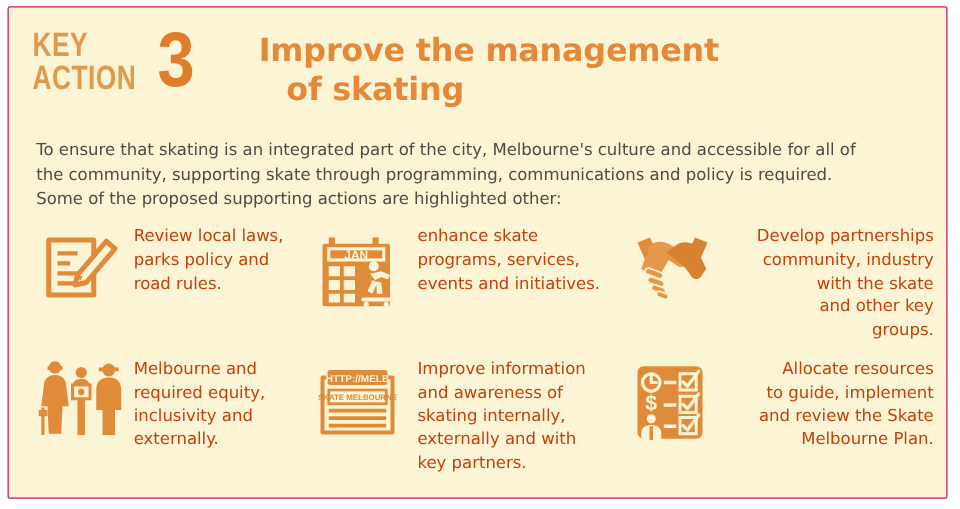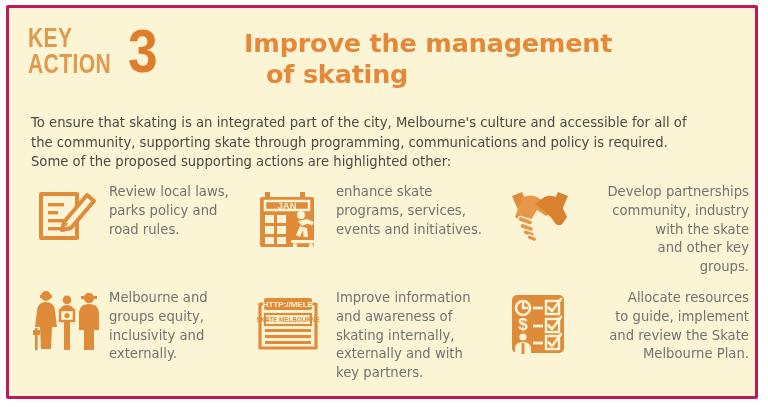--- a/index.html
+++ b/index.html
@@ -15,21 +15,21 @@
   }
 
   .poster {
     position: absolute;
     left: 6px;
     top: 5px;
     width: 752px;
     height: 394px;
     box-sizing: border-box;
     background: #fbf4d5;
-    border: 3px solid #be185d;
+    border: 1px solid #be185d;
     border-radius: 2px;
   }
 
   
   .header {
     position: absolute;
     left: 0;
     top: 0;
     right: 0;
     height: 96px;
@@ -71,21 +71,21 @@
     left: 200px;
     top: 20px;
     right: 20px;
     font-family: "DejaVu Sans", sans-serif;
     font-weight: bold;
     font-size: 25.5px;
     line-height: 31px;
     color: #e4893a;
     letter-spacing: -0.2px;
   }
-  .title .t-line { display: block; margin-left: 35px; }
+  .title .t-line { display: block; }
   .title .t-line.indent { padding-left: 22px; }
 
   
   .intro {
     position: absolute;
     left: 22px;
     top: 105px;
     width: 700px;
     font-family: "DejaVu Sans", sans-serif;
     font-size: 13.2px;
@@ -120,21 +120,21 @@
     height: 72px;
     position: relative;
   }
   .icon-wrap svg { display: block; }
 
   .cell-text {
     flex: 1 1 auto;
     font-family: "DejaVu Sans", sans-serif;
     font-size: 13.2px;
     line-height: 18.8px;
-    color: #737373;
+    color: #c2410c;
     padding-top: 3px;
   }
   .cell.c0 .cell-text { margin-left: 6px; }
   .cell.c1 .cell-text { margin-left: 10px; }
   .cell.c2 .cell-text { margin-left: 10px; text-align: right; }
   .cell-text .l { display: block; white-space: nowrap; }
 </style>
 </head>
 <body>
 
@@ -258,21 +258,21 @@
           </g>
           <g fill="#e08b3a">
             <circle cx="58" cy="12" r="5.2"></circle>
             <path d="M50 10 h16 v3 h-16 z"></path>
             <path d="M58 18 c7 0 10 4 10 10 v16 h-5 v20 h-10 v-20 h-5 v-16 c0 -6 3 -10 10 -10 z"></path>
           </g>
         </svg>
       </div>
       <div class="cell-text">
         <span class="l">Melbourne and</span>
-        <span class="l">groups equity,</span>
+        <span class="l">required equity,</span>
         <span class="l">inclusivity and</span>
         <span class="l">externally.</span>
       </div>
     </div>
 
     <div class="cell c1 r1">
       <div class="icon-wrap">
         <svg width="72" height="72" viewBox="0 0 72 72">
           <path d="M6 18 h56 v44 h-56 z" fill="none" stroke="#e08b3a" stroke-width="3.2" stroke-linejoin="round"></path>
           <rect x="10" y="12" width="48" height="12" rx="2" fill="#e08b3a"></rect>

